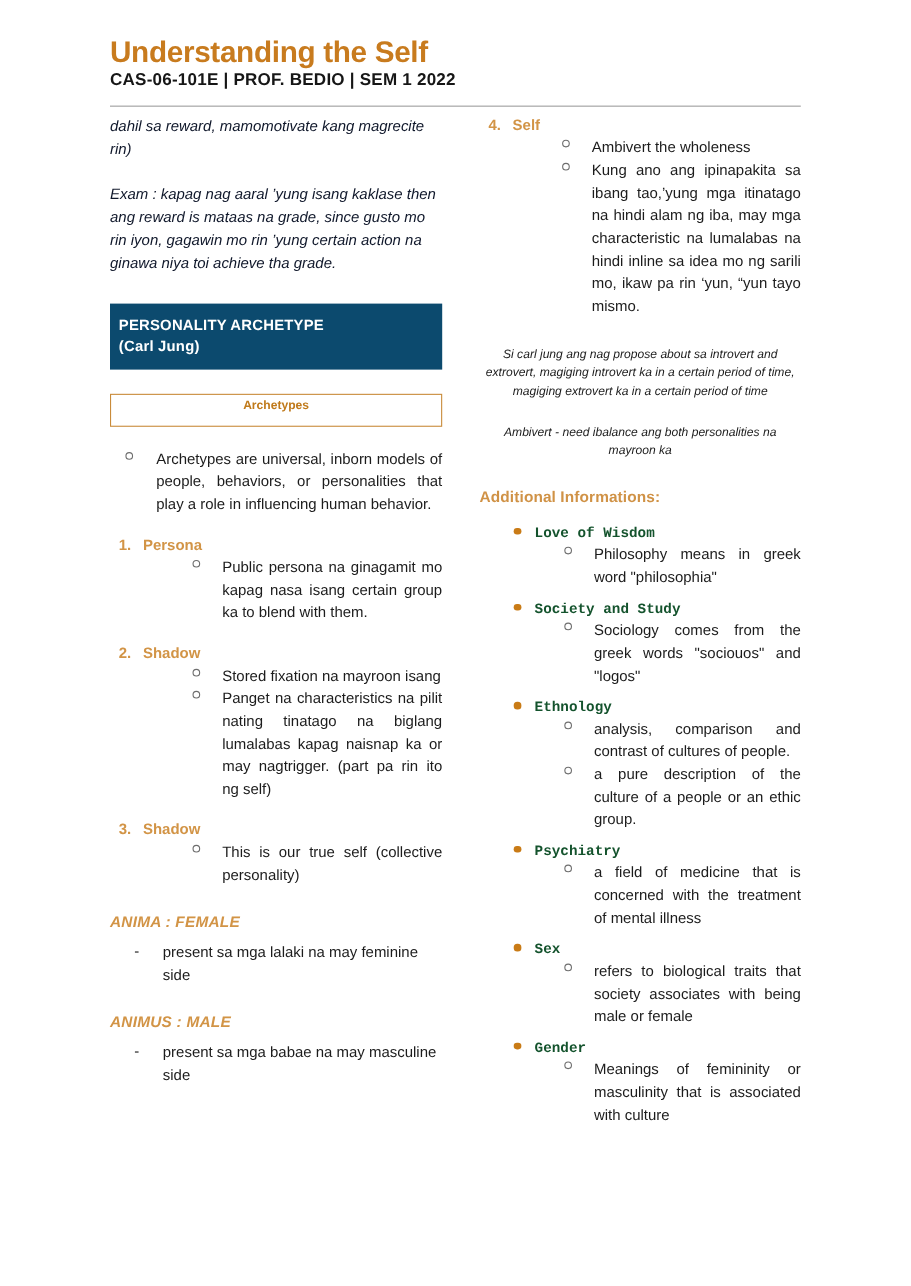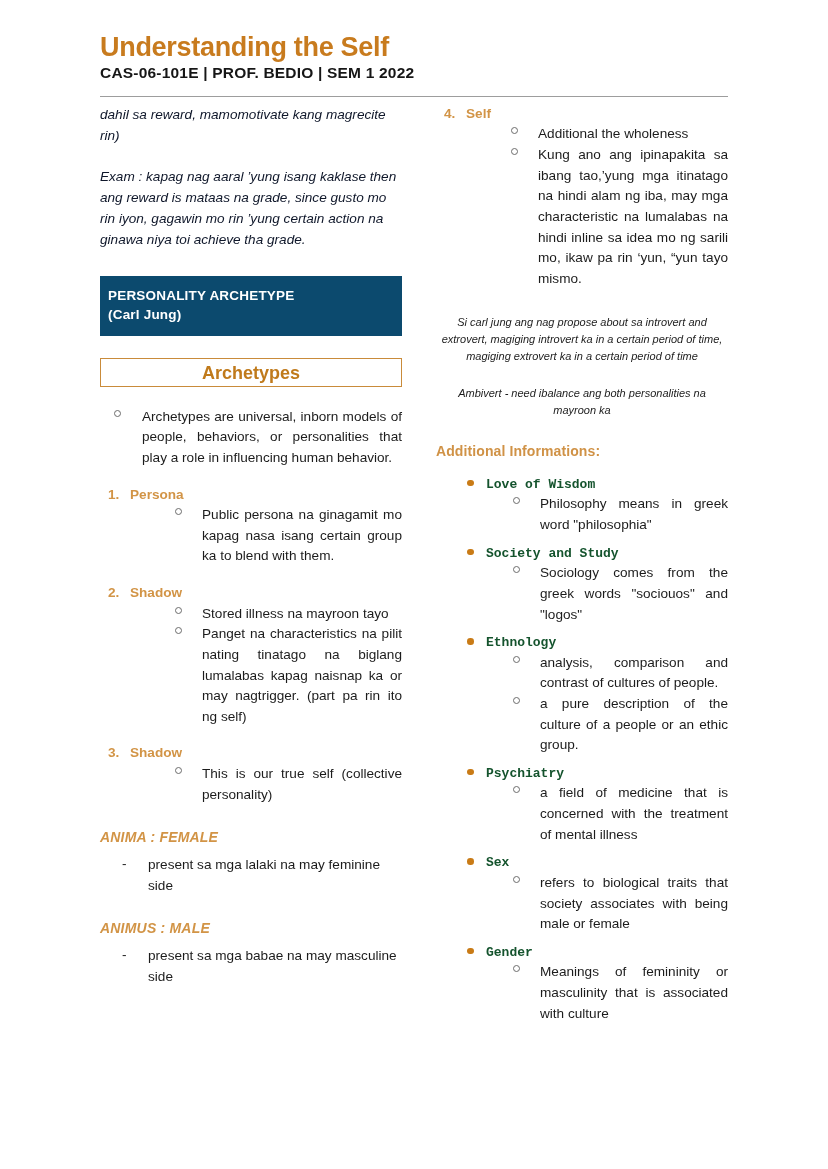--- a/index.html
+++ b/index.html
@@ -89,23 +89,23 @@
     padding: 11px 8px 12px 8px;
     letter-spacing: 0.2px;
   }
   .banner .b2 { font-weight: bold; }
 
   .outline-box {
     margin-top: 22px;
     border: 1.4px solid #C98B3A;
     text-align: center;
     font-weight: bold;
-    font-size: 18px;
+    font-size: 11px;
     color: #C07A1B;
-    padding: 4px 6px 2px 6px;
+    padding: 4px 6px 12px 6px;
   }
 
   .lv1 {
     position: relative;
     padding-left: 42px;
     font-size: 13.6px;
     line-height: 1.52;
     text-align: justify;
     margin-top: 0;
   }
@@ -266,21 +266,21 @@
     </div>
 
     <div class="gap-16"></div>
 
     <div class="numhead">
       <span class="num">2.</span>
       <span>Shadow</span>
     </div>
     <div class="lv2">
       <span class="mk"></span>
-      <span class="nj">Stored illness na mayroon tayo</span>
+      <span class="nj">Stored fixation na mayroon isang</span>
     </div>
     <div class="lv2">
       <span class="mk"></span>
       <span>Panget na characteristics na pilit nating tinatago na biglang lumalabas kapag naisnap ka or may nagtrigger. (part pa rin ito ng self)</span>
     </div>
 
     <div class="gap-16"></div>
 
     <div class="numhead">
       <span class="num">3.</span>
@@ -312,21 +312,21 @@
   </div>
 
   <div class="col col-right">
 
     <div class="numhead">
       <span class="num">4.</span>
       <span>Self</span>
     </div>
     <div class="lv2">
       <span class="mk"></span>
-      <span class="nj">Additional the wholeness</span>
+      <span class="nj">Ambivert the wholeness</span>
     </div>
     <div class="lv2">
       <span class="mk"></span>
       <span>Kung ano ang ipinapakita sa ibang tao,’yung mga itinatago na hindi alam ng iba, may mga characteristic na lumalabas na hindi inline sa idea mo ng sarili mo, ikaw pa rin ‘yun, “yun tayo mismo.</span>
     </div>
 
     <div class="gap-24"></div>
 
     <div class="centered-italic">Si carl jung ang nag propose about sa introvert and extrovert, magiging introvert ka in a certain period of time, magiging extrovert ka in a certain period of time</div>
     <div class="gap-20"></div>

